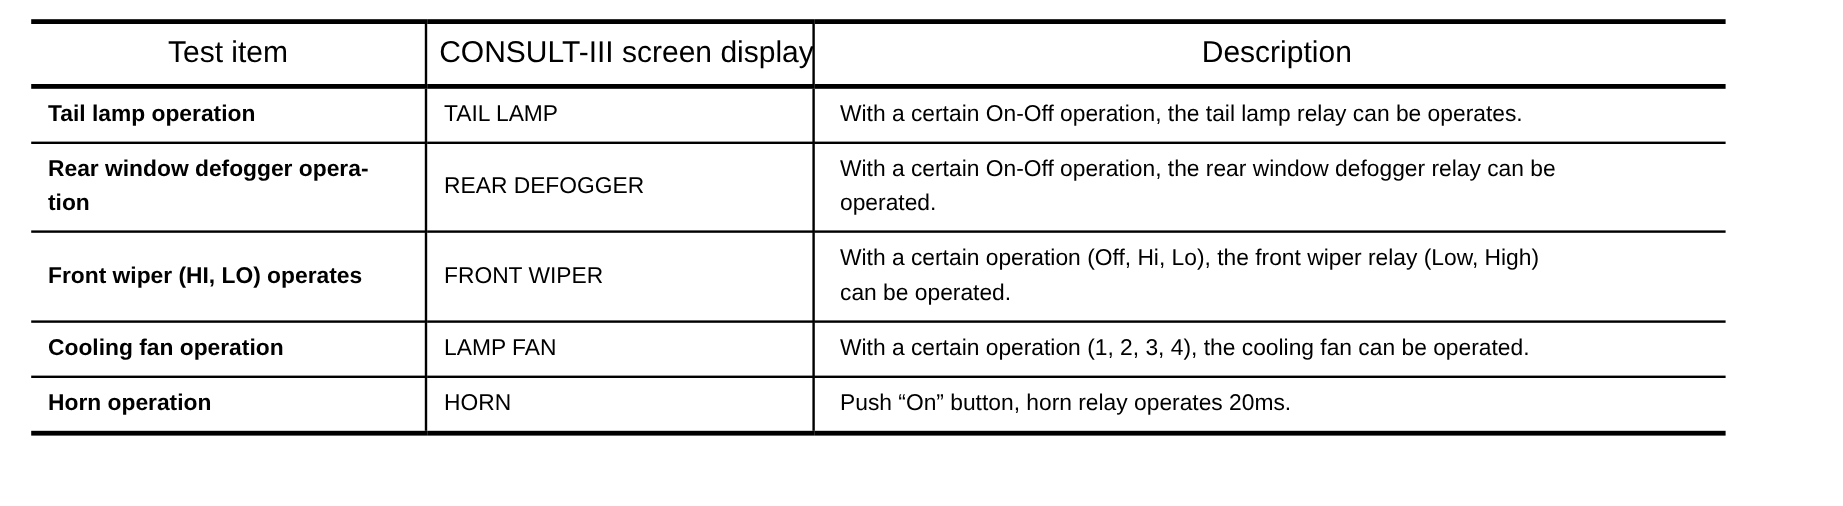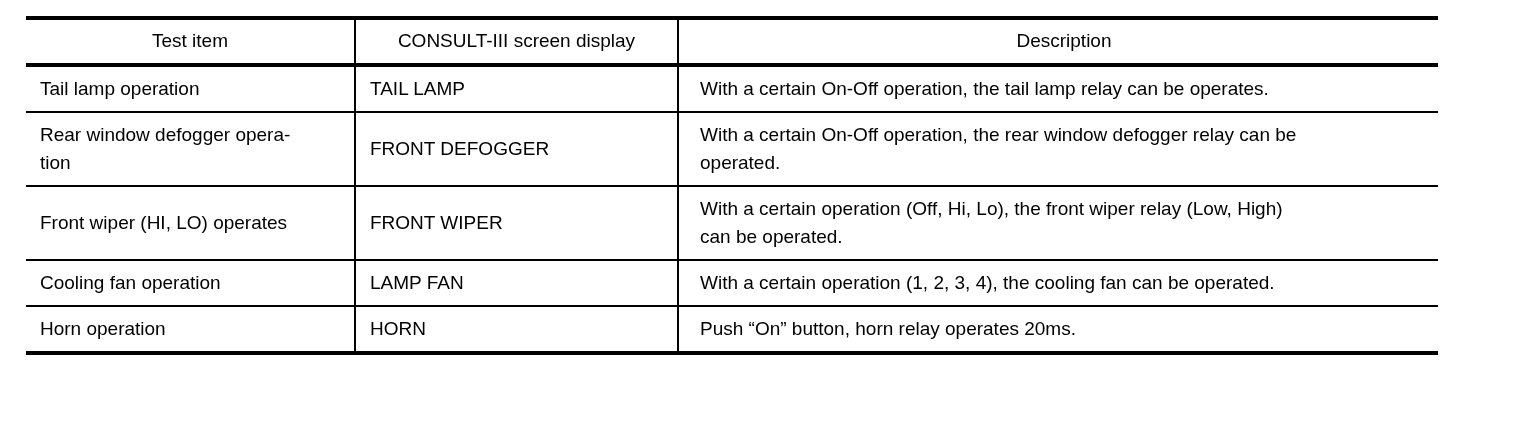--- a/index.html
+++ b/index.html
@@ -67,37 +67,37 @@
   table.spec th.col-desc,
   table.spec td.col-desc {
     border-right: none;
     border-left: none;
     padding-left: 21px;
   }
 
   
   table.spec th {
     font-weight: normal;
-    font-size: 19px;
+    font-size: 25px;
     line-height: 1.25;
     text-align: center;
     padding: 9px 10px 10px 10px;
     vertical-align: middle;
     white-space: nowrap;
   }
 
   table.spec td {
     font-size: 19px;
     line-height: 1.32;
     text-align: left;
     vertical-align: middle;
     padding: 9px 12px 10px 14px;
   }
 
-  td.col-test   { padding-left: 14px;  padding-right: 8px; }
+  td.col-test   { padding-left: 14px;  padding-right: 8px; font-weight: bold; }
   td.col-screen { padding-left: 18px;  padding-right: 8px; }
   td.col-desc   { padding-left: 16px;  padding-right: 10px; }
 
   .cell-line { display: block; }
   .cell-line + .cell-line { margin-top: 3px; }
 
   
   tr.r-tail    td { height: 22px; }
   tr.r-defog   td { height: 52px; }
   tr.r-wiper   td { height: 52px; }
@@ -133,21 +133,21 @@
           <td class="col-desc">
             <span class="cell-line">With a certain On-Off operation, the tail lamp relay can be operates.</span>
           </td>
         </tr>
 
         <tr class="r-defog">
           <td class="col-test">
             <span class="cell-line">Rear window defogger opera-</span>
             <span class="cell-line">tion</span>
           </td>
-          <td class="col-screen">FRONT DEFOGGER</td>
+          <td class="col-screen">REAR DEFOGGER</td>
           <td class="col-desc">
             <span class="cell-line">With a certain On-Off operation, the rear window defogger relay can be</span>
             <span class="cell-line">operated.</span>
           </td>
         </tr>
 
         <tr class="r-wiper">
           <td class="col-test">
             <span class="cell-line">Front wiper (HI, LO) operates</span>
           </td>

